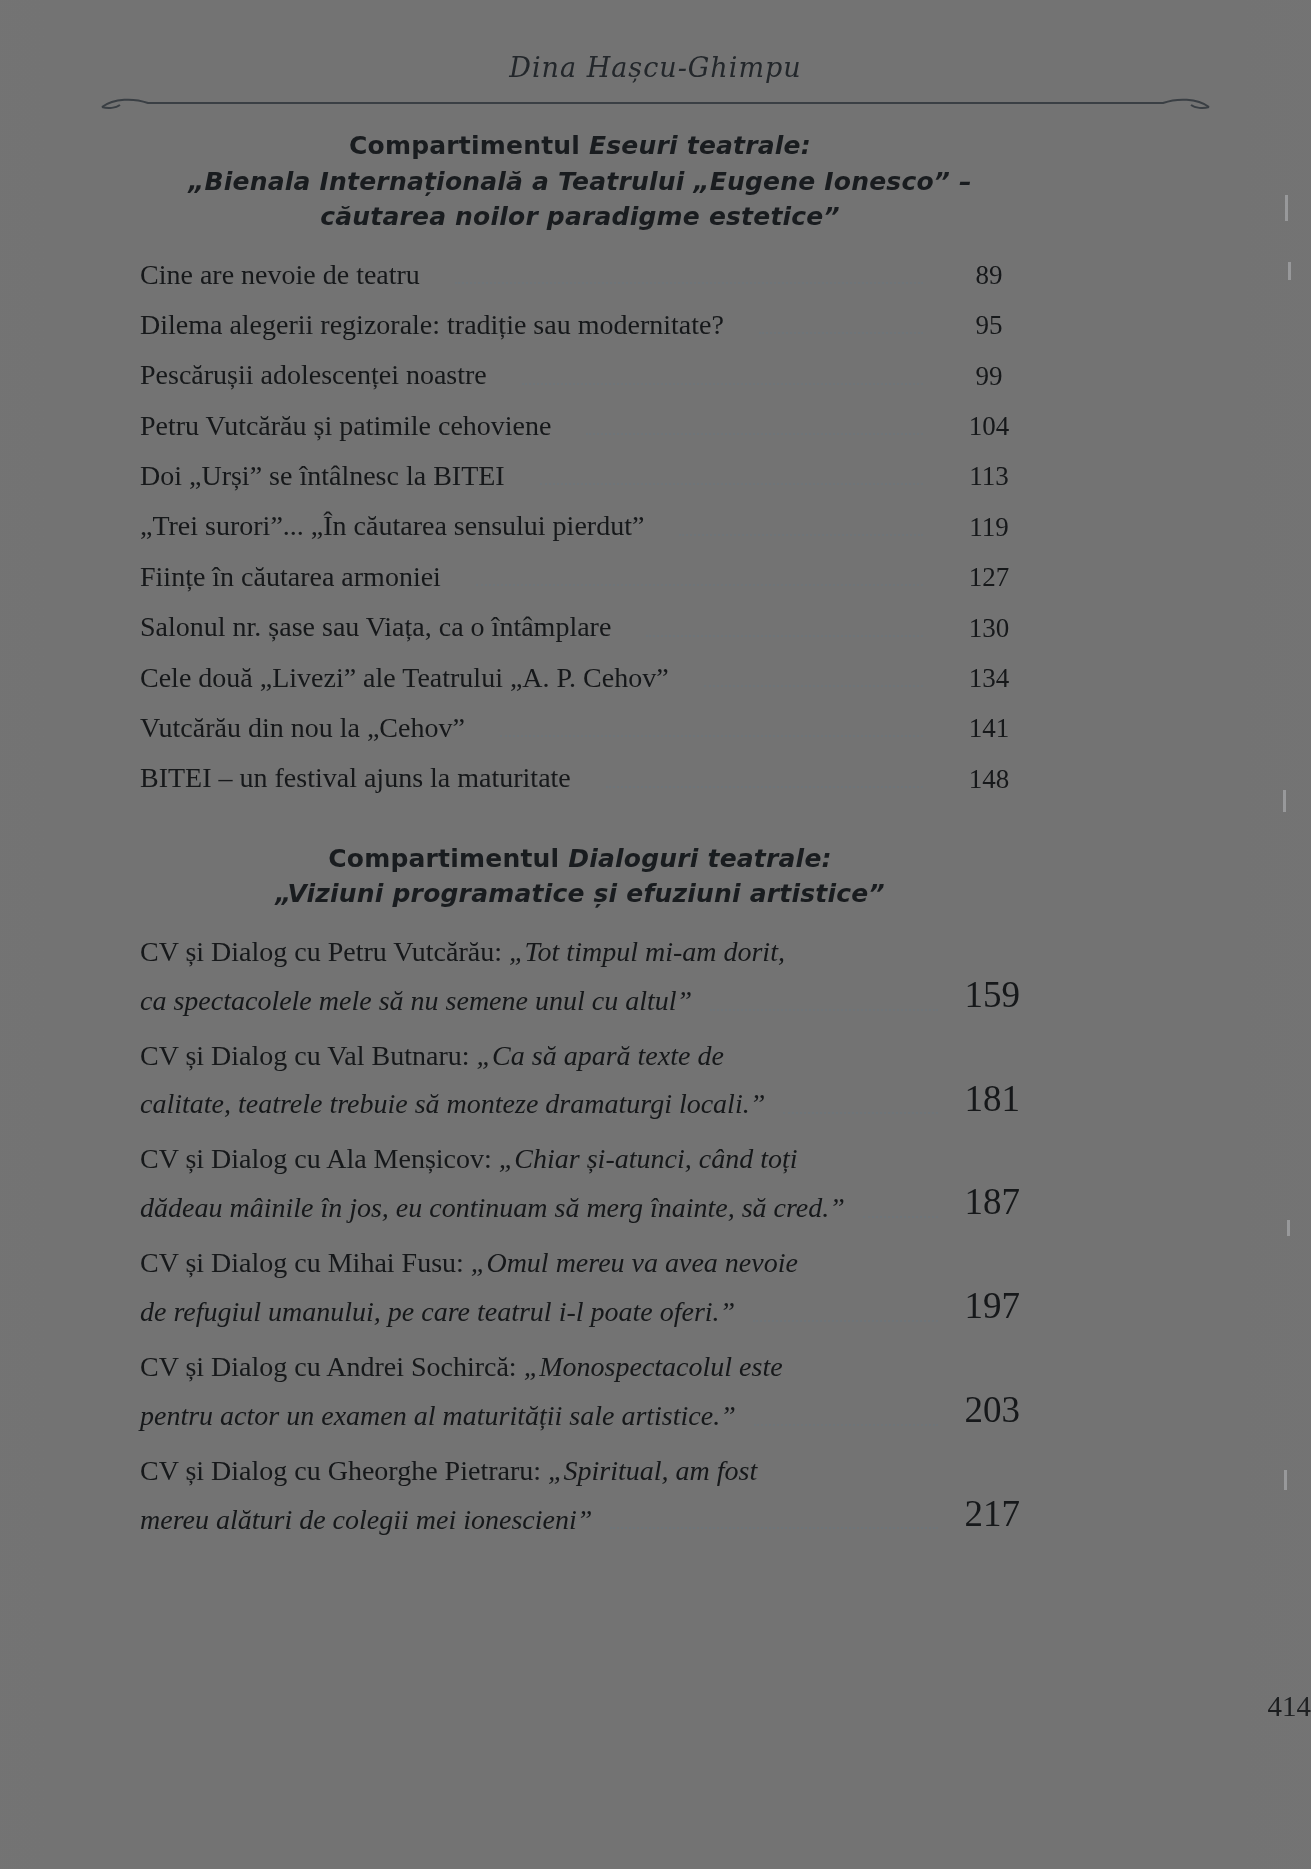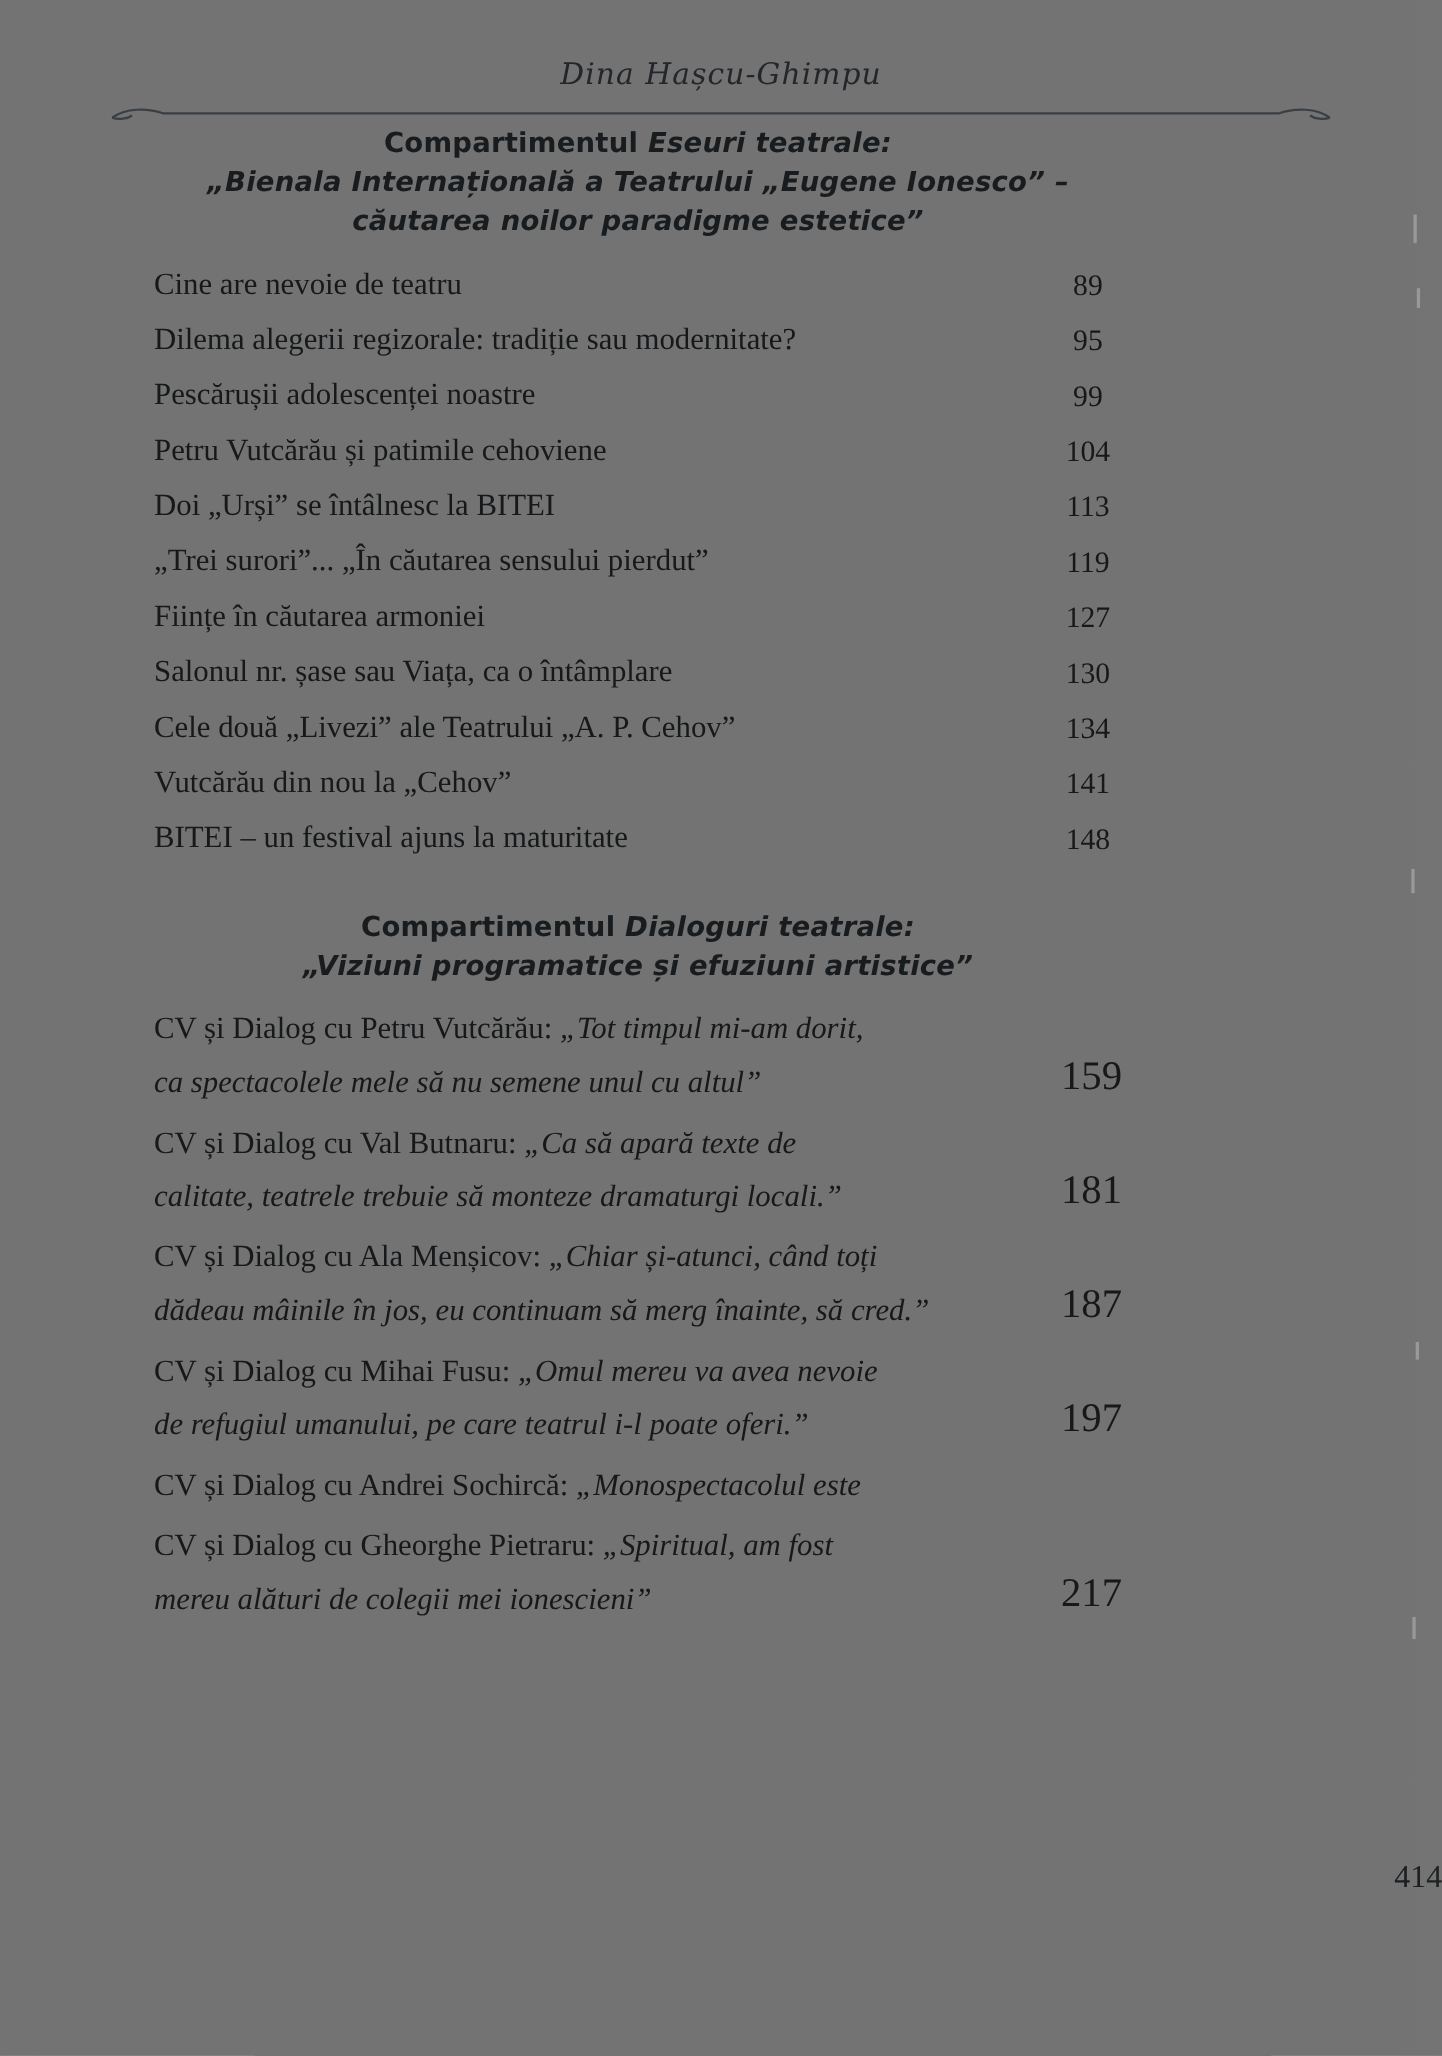--- a/index.html
+++ b/index.html
@@ -56,21 +56,21 @@
   .header-rule {
     position: absolute;
     left: 0;
     right: 0;
     top: 44px;
     height: 14px;
   }
 
   .content {
     position: absolute;
-    top: 112px;
+    top: 128px;
     left: 140px;
     width: 880px;
   }
 
   .section-title {
     text-align: center;
     font-family: "DejaVu Sans", sans-serif;
     font-weight: bold;
     font-size: 25px;
     line-height: 1.42;
@@ -305,20 +305,25 @@
         <div class="l1"><span>CV și Dialog cu Mihai Fusu: </span><span class="q">„Omul mereu va avea nevoie</span></div>
         <div class="l2row">
           <span class="l2 q">de refugiul umanului, pe care teatrul i-l poate oferi.”</span>
           <span class="leader"></span>
           <span class="pageno">197</span>
         </div>
       </div>
 
       <div class="toc-block">
         <div class="l1"><span>CV și Dialog cu Andrei Sochircă: </span><span class="q">„Monospectacolul  este</span></div>
+        <div class="l2row">
+          <span class="l2 q">pentru actor un examen al maturității sale artistice.”</span>
+          <span class="leader"></span>
+          <span class="pageno">203</span>
+        </div>
       </div>
 
       <div class="toc-block">
         <div class="l1"><span>CV și Dialog cu Gheorghe Pietraru: </span><span class="q">„Spiritual, am fost</span></div>
         <div class="l2row">
           <span class="l2 q">mereu alături de colegii mei ionescieni”</span>
           <span class="leader"></span>
           <span class="pageno">217</span>
         </div>
       </div>

